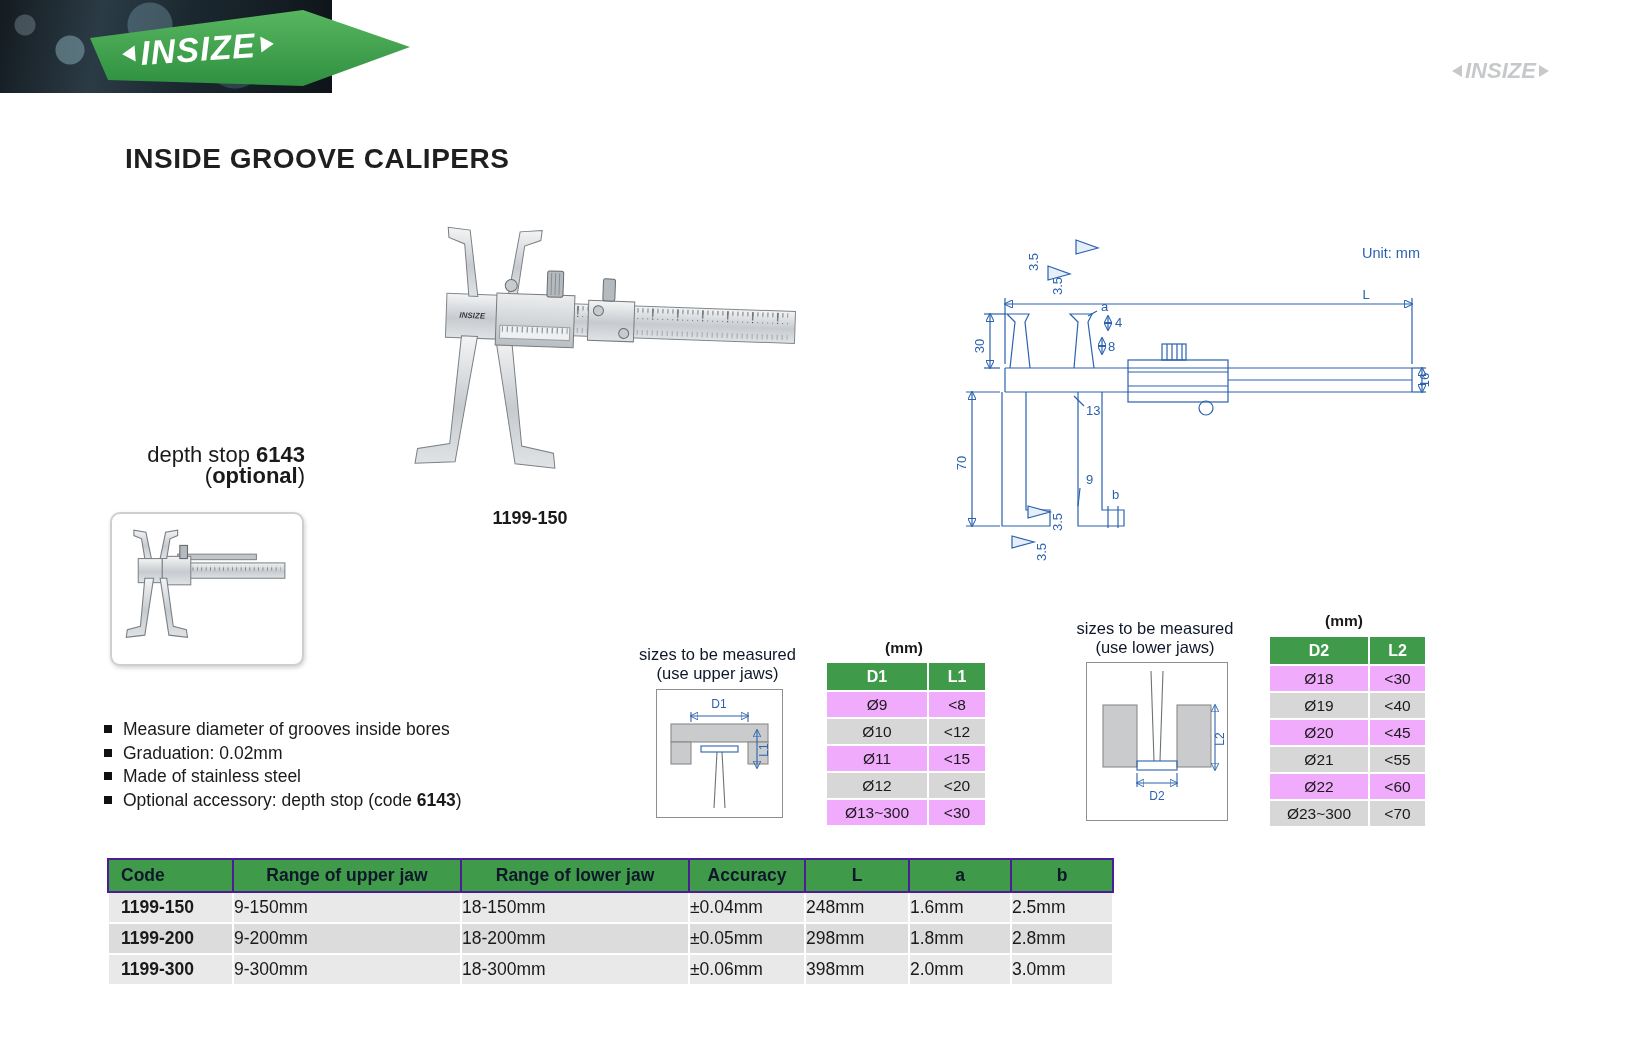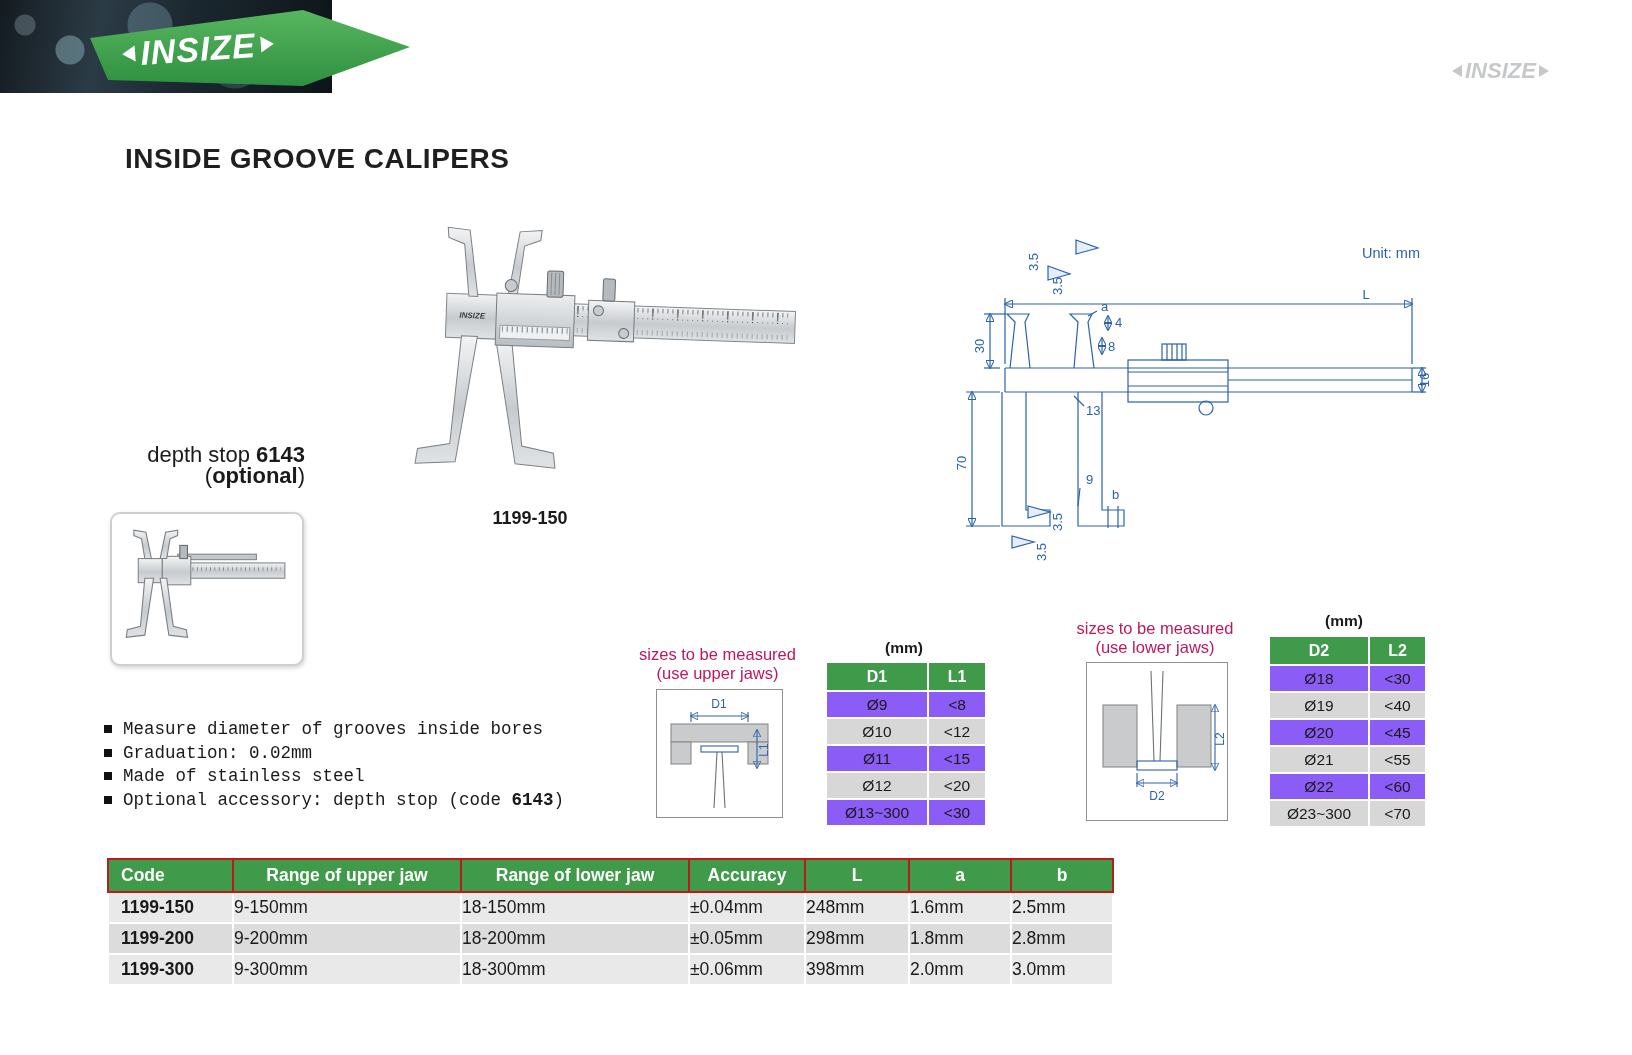--- a/index.html
+++ b/index.html
@@ -38,54 +38,54 @@
              border-radius:10px;background:#fff;box-shadow:1px 2px 4px rgba(0,0,0,.18);}
 
   
   .tech{position:absolute;left:950px;top:220px;width:482px;height:348px;}
   .tech line,.tech polygon,.tech path,.tech rect,.tech circle{stroke:#2b62ae;fill:none;stroke-width:1.2px;}
   .tech .wedge{fill:#e7eefb;}
   .tech text{fill:#2b62ae;stroke:none;font-size:13px;font-family:"Liberation Sans","DejaVu Sans",sans-serif;}
   .tech .unit-txt{font-size:14.5px;}
 
   
-  .measure-cap{position:absolute;text-align:center;font-size:16.5px;line-height:19px;color:#be185d;}
+  .measure-cap{position:absolute;text-align:center;font-size:16.5px;line-height:19px;color:#0f172a;}
   .cap-upper{left:625px;top:645px;width:185px;}
   .cap-lower{left:1060px;top:619px;width:190px;}
   .mini-box{position:absolute;border:1px solid #8f8f8f;background:#fff;}
   .mini-upper{left:656px;top:689px;width:125px;height:127px;}
   .mini-lower{left:1086px;top:662px;width:140px;height:157px;}
   .mini-box svg{display:block;width:100%;height:100%;}
   .mini-box line,.mini-box rect,.mini-box polygon{stroke:#2b62ae;fill:none;stroke-width:1.1px;}
   .mini-box .block{fill:#c9cbcd;stroke:#8a8a8a;}
   .mini-box .probe{stroke:#6d7276;}
   .mini-box text{fill:#2b62ae;stroke:none;font-size:12px;font-family:"Liberation Sans","DejaVu Sans",sans-serif;}
   .unit-label{position:absolute;font-weight:bold;font-size:15.5px;text-align:left;width:100px;}
   .unit-upper{left:885px;top:639px;}
   .unit-lower{left:1325px;top:612px;}
 
   
   table{border-collapse:collapse;table-layout:fixed;}
   .small-table{position:absolute;}
   .t-upper{left:825px;top:661px;width:160px;}
   .t-lower{left:1268px;top:635px;width:157px;}
   .small-table th{background:#3f9b49;color:#fff;font-size:16px;font-weight:bold;height:27px;border:2px solid #fff;padding:0;text-align:center;}
-  .small-table td{background:#8b5cf6;font-size:15.5px;height:25px;border:2px solid #fff;padding:0;text-align:center;}
+  .small-table td{background:#f0abfc;font-size:15.5px;height:25px;border:2px solid #fff;padding:0;text-align:center;}
   .small-table tbody tr:nth-child(even) td{background:#d7d7d7;}
 
   .spec-table{position:absolute;left:107px;top:858px;width:1005px;}
-  .spec-table th{background:#3f9b49;color:#ffffff;font-size:17.5px;font-weight:bold;height:31px;border:2px solid #b91c1c;padding:0;text-align:center;}
+  .spec-table th{background:#3f9b49;color:#0f172a;font-size:17.5px;font-weight:bold;height:31px;border:2px solid #4c1d95;padding:0;text-align:center;}
   .spec-table td{background:#e9e9e9;font-size:17.5px;height:29px;border:2px solid #fff;padding:0;}
   .spec-table tbody tr:nth-child(even) td{background:#dcdcdc;}
   .spec-table th:first-child,.spec-table td:first-child{text-align:left;padding-left:12px;}
   .spec-table td:first-child{font-weight:bold;}
 
   
   .features{position:absolute;left:104px;top:720px;margin:0;padding:0;list-style:none;width:520px;}
-  .features li{display:flex;align-items:flex-start;margin-bottom:5px;font-size:17.5px;line-height:18.5px;font-family:Liberation Mono, monospace;}
+  .features li{display:flex;align-items:flex-start;margin-bottom:5px;font-size:17.5px;line-height:18.5px;}
   .bullet{width:8px;height:8px;background:#111;margin:5px 11px 0 0;flex:none;}
 </style>
 </head>
 <body>
 
 <div class="page">
 
   <div class="header">
     <div class="header-photo"></div>
     <svg class="ribbon-svg" viewBox="0 0 340 93">

